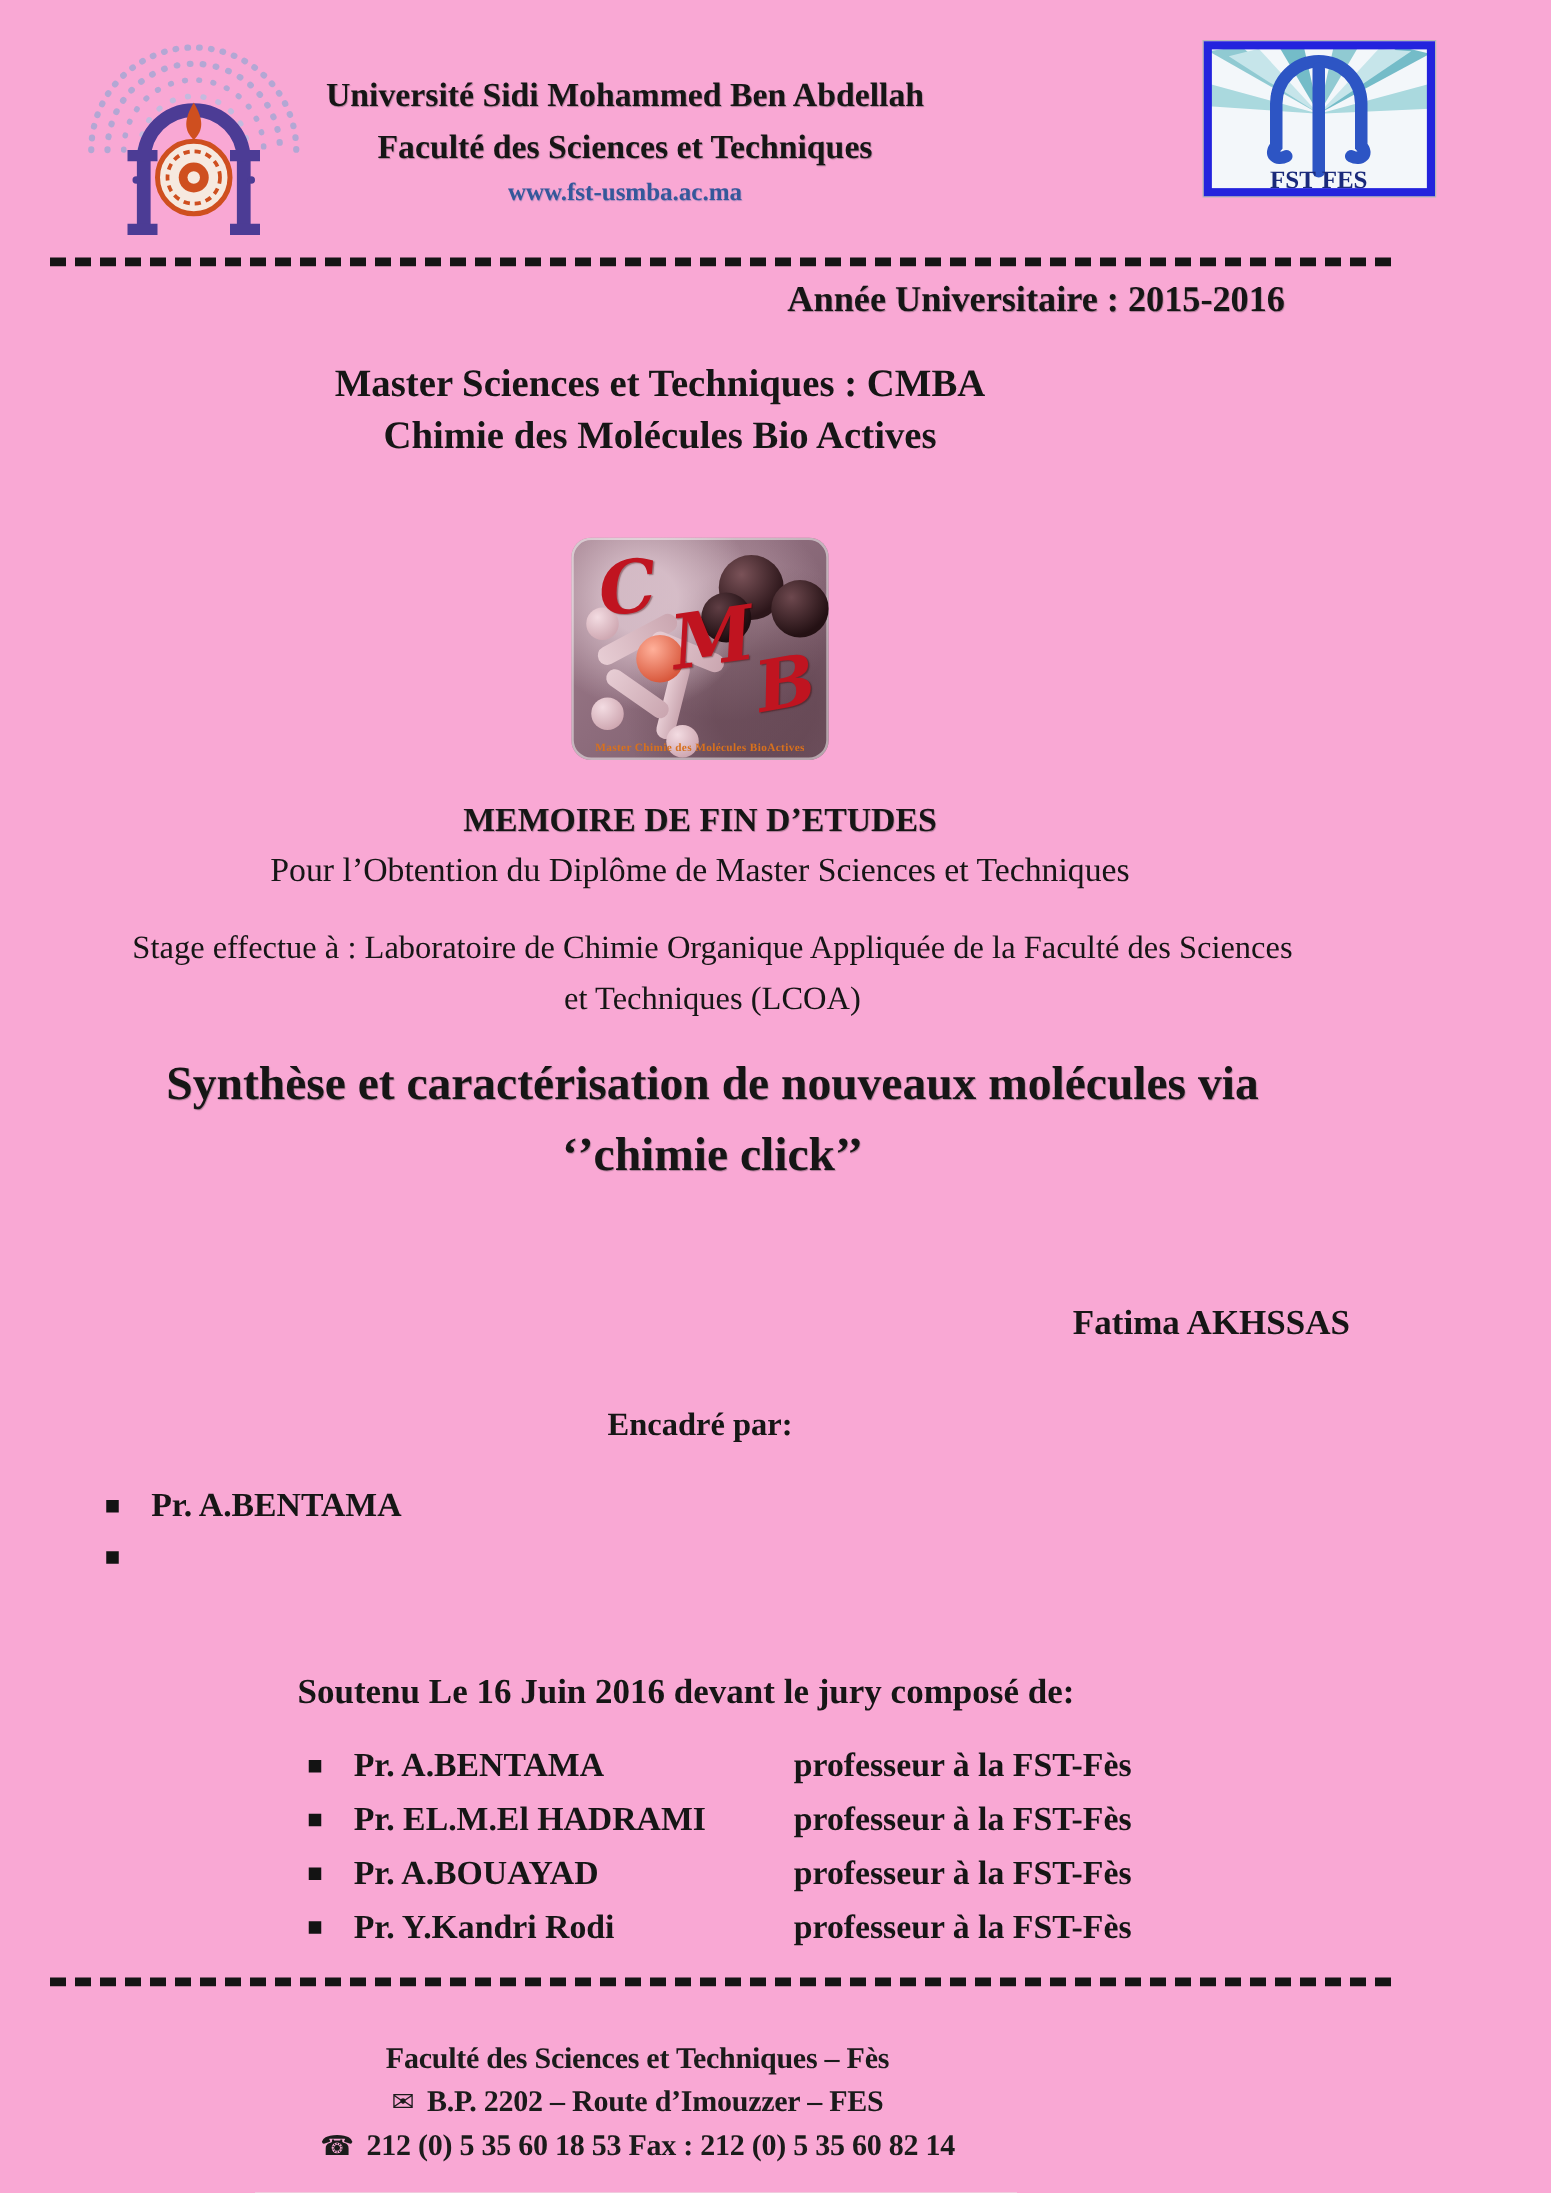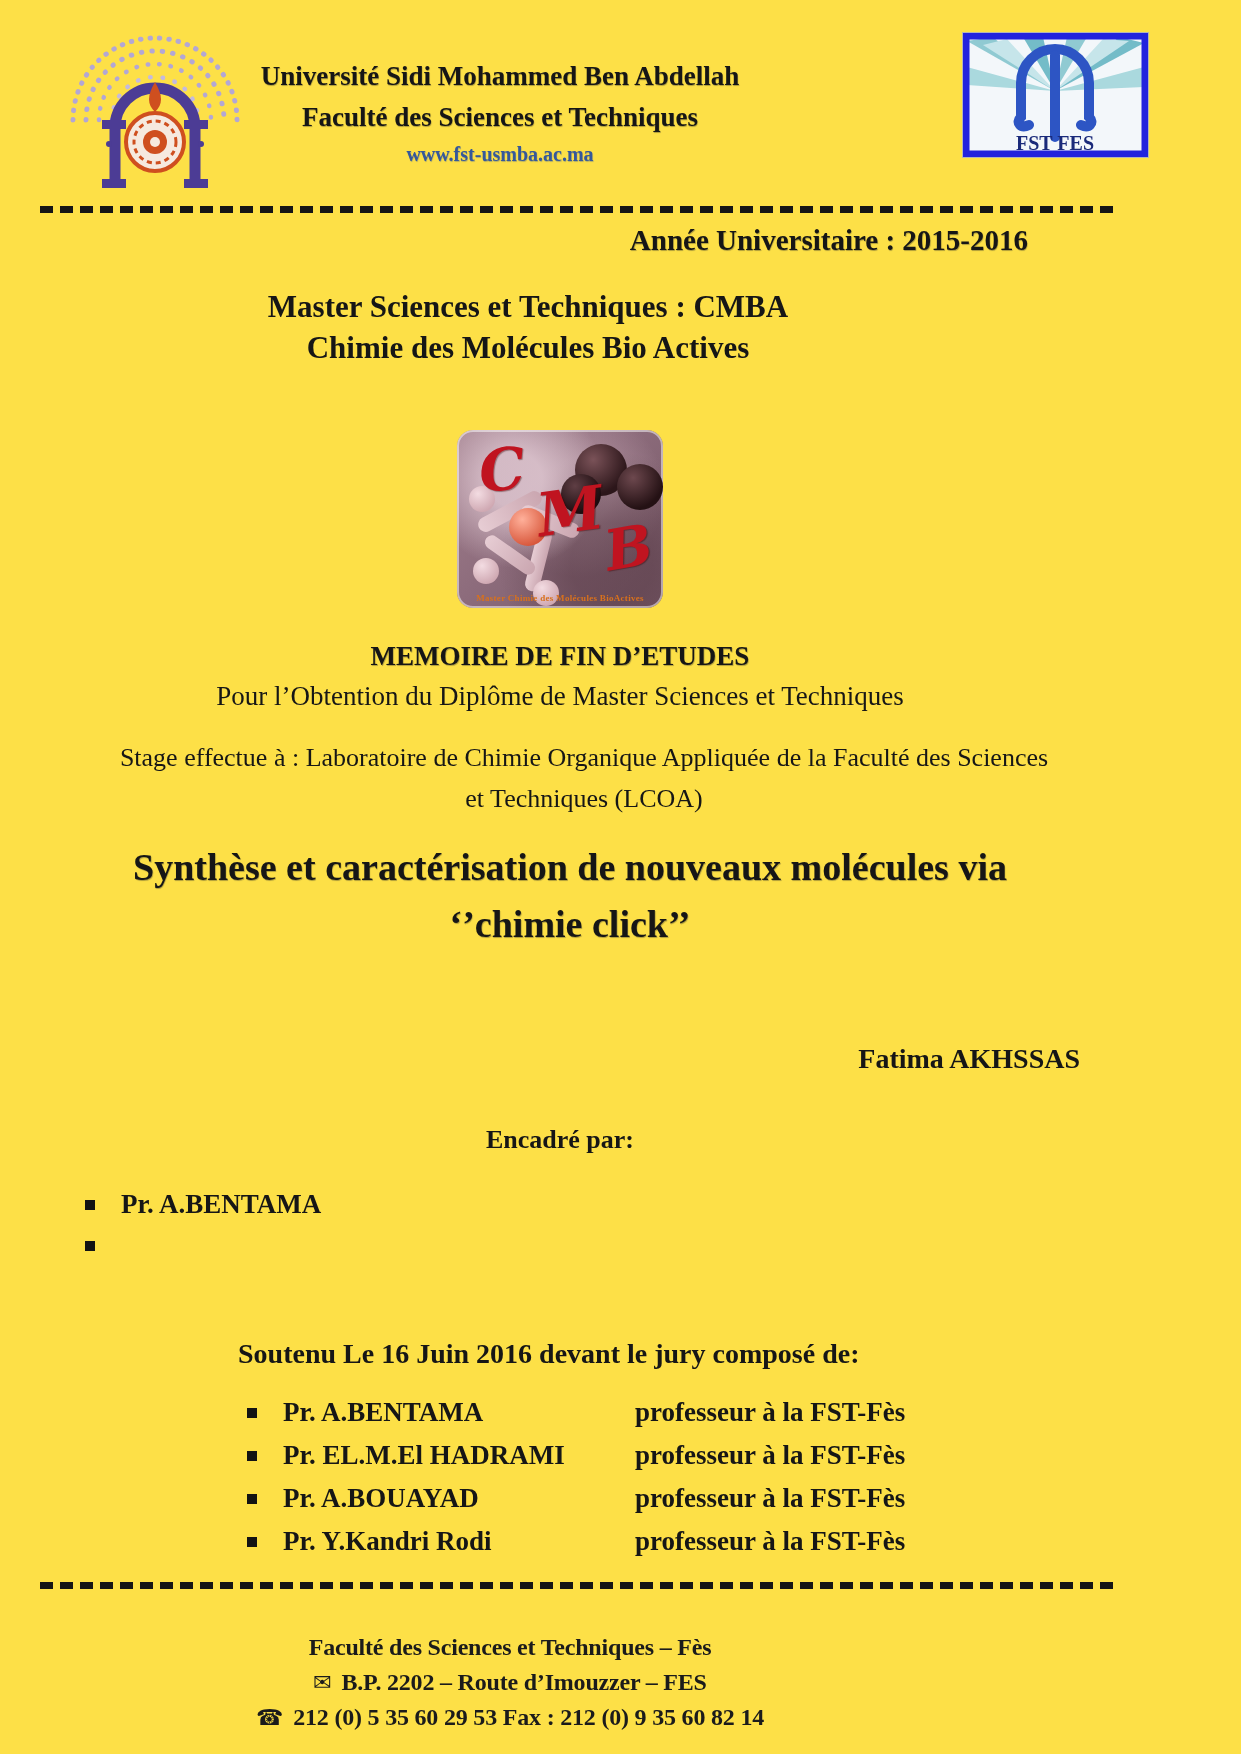--- a/index.html
+++ b/index.html
@@ -1,18 +1,18 @@
 <!DOCTYPE html>
 <html><head>
 <meta charset="utf-8">
 <style>
   html,body{margin:0;padding:0;background:#e8e8e8;}
   .page{
     position:relative;width:1241px;height:1754px;margin:0 auto;
-    background:#fde047;color:#161616;
+    background:#f9a8d4;color:#161616;
     font-family:"Liberation Serif", serif;overflow:hidden;
   }
   .abs{position:absolute;}
   .ctr{text-align:center;}
   .shadow{text-shadow:0.6px 0.8px 0.7px rgba(40,40,40,0.35);}
 
   
   .hdr-text{left:230px;top:60px;width:540px;text-align:center;}
   .hdr-line{font-size:27px;font-weight:bold;line-height:33px;}
   .hdr-line+.hdr-line{margin-top:8px;}
@@ -53,21 +53,21 @@
   .cmb-letter{position:absolute;font-family:"DejaVu Serif",serif;font-style:italic;font-weight:bold;color:#c01420;text-shadow:1px 1px 1px rgba(60,0,0,.4);}
   .lc{left:22px;top:6px;font-size:58px;transform:rotate(-6deg);}
   .lm{left:80px;top:46px;font-size:60px;transform:rotate(-8deg);}
   .lb{left:148px;top:84px;font-size:56px;transform:rotate(-10deg);}
   .cmb-caption{position:absolute;left:0;bottom:5px;width:100%;text-align:center;font-size:9px;font-weight:bold;color:#d8711d;white-space:nowrap;overflow:hidden;letter-spacing:.3px;}
 
   .memoire{left:40px;top:641px;width:1040px;}
   .memoire-title{font-size:27px;font-weight:bold;}
   .memoire-sub{font-size:27px;margin-top:9px;}
 
-  .stage{left:54px;top:737px;width:1060px;font-size:26px;line-height:41px;text-align:center;}
+  .stage{left:40px;top:737px;width:1060px;font-size:26px;line-height:41px;text-align:center;}
 
   .thesis{left:30px;top:839px;width:1080px;font-size:38px;font-weight:bold;line-height:57px;}
 
   .presente-label{left:40px;top:989px;width:1040px;font-size:26px;font-weight:bold;}
   .presente-name{left:40px;top:1043px;width:1040px;font-size:28px;font-weight:bold;text-align:right;}
   .encadre-label{left:40px;top:1125px;width:1040px;font-size:26px;font-weight:bold;}
 
   .supervisors{left:85px;top:1188px;}
   .sup-row{display:flex;align-items:flex-start;margin-bottom:8px;font-size:27px;font-weight:bold;line-height:33px;}
   .sq{width:10px;height:10px;background:#131313;margin:12px 26px 0 0;flex:0 0 auto;}
@@ -213,17 +213,17 @@
   </div>
 
   <div class="abs dashes dash2"></div>
 
   <div class="abs ctr footer">
     <div>Faculté des Sciences et Techniques – Fès</div>
     <div>
       <span class="foot-icon">✉</span><span>B.P. 2202 – Route d’Imouzzer – FES</span>
     </div>
     <div>
-      <span class="foot-icon">☎</span><span>212 (0) 5 35 60 29 53 Fax : 212 (0) 9 35 60 82 14</span>
+      <span class="foot-icon">☎</span><span>212 (0) 5 35 60 18 53 Fax : 212 (0) 5 35 60 82 14</span>
     </div>
   </div>
 
 </div>
 
 </body></html>

